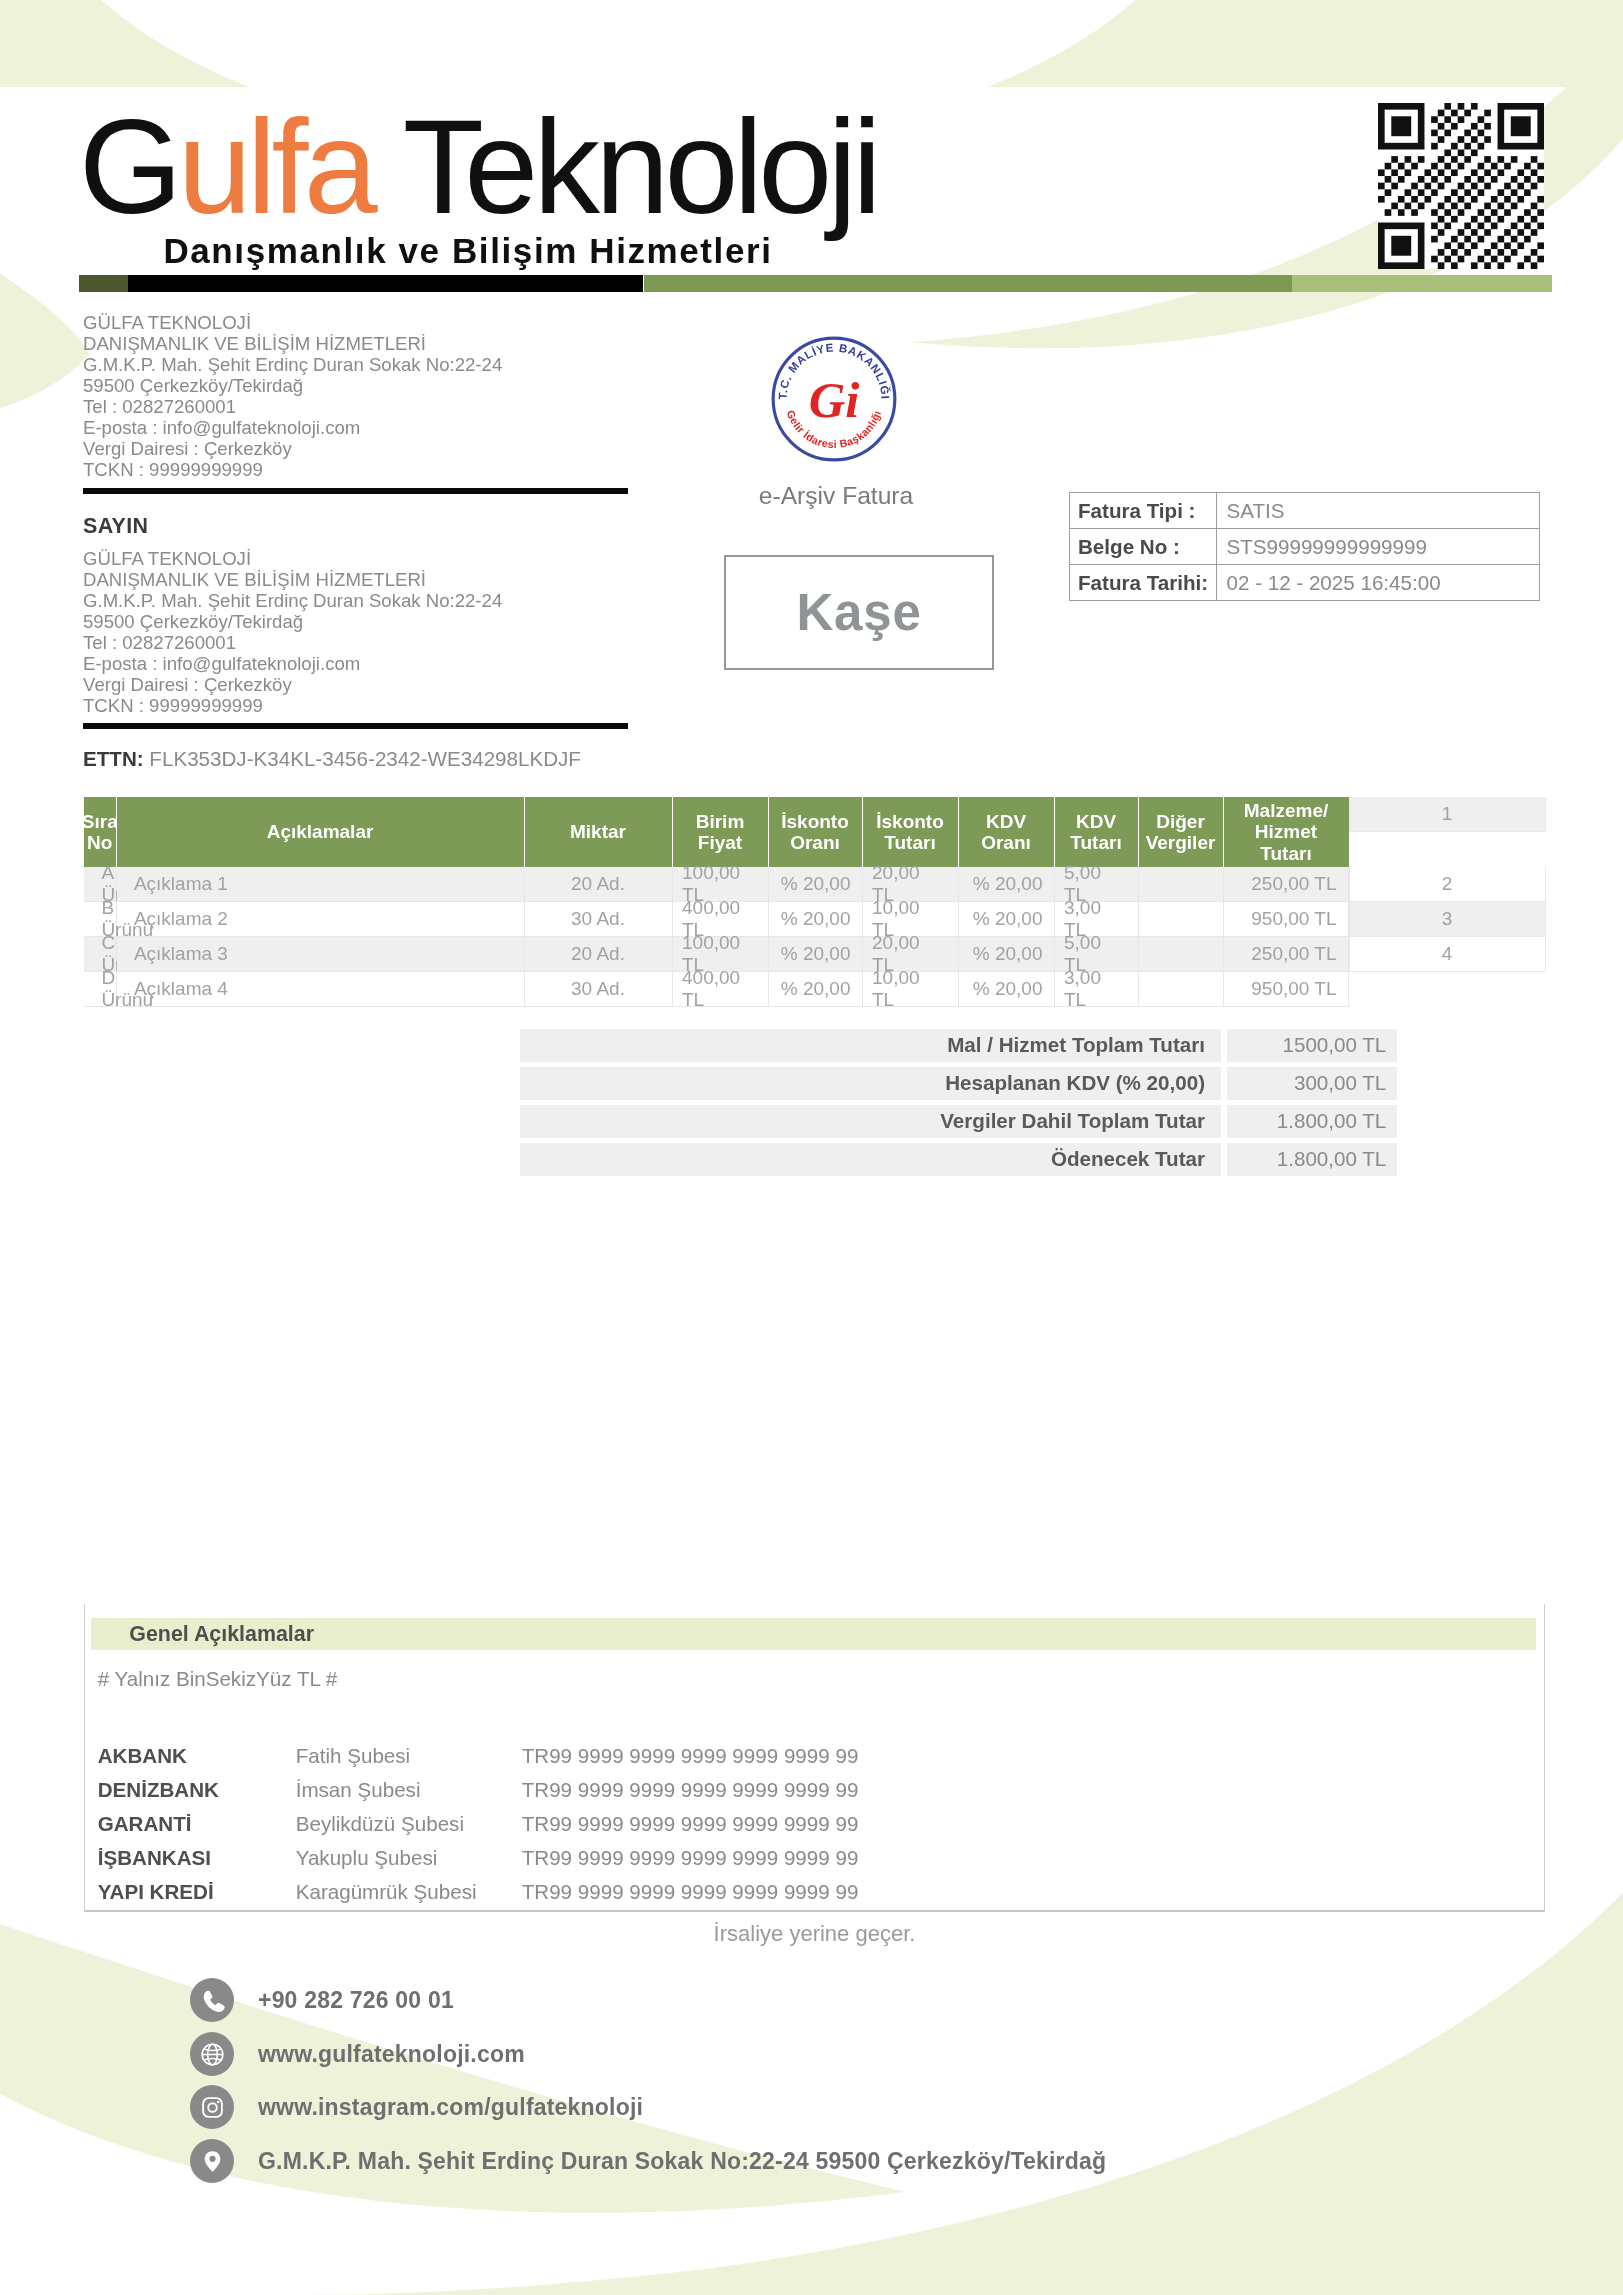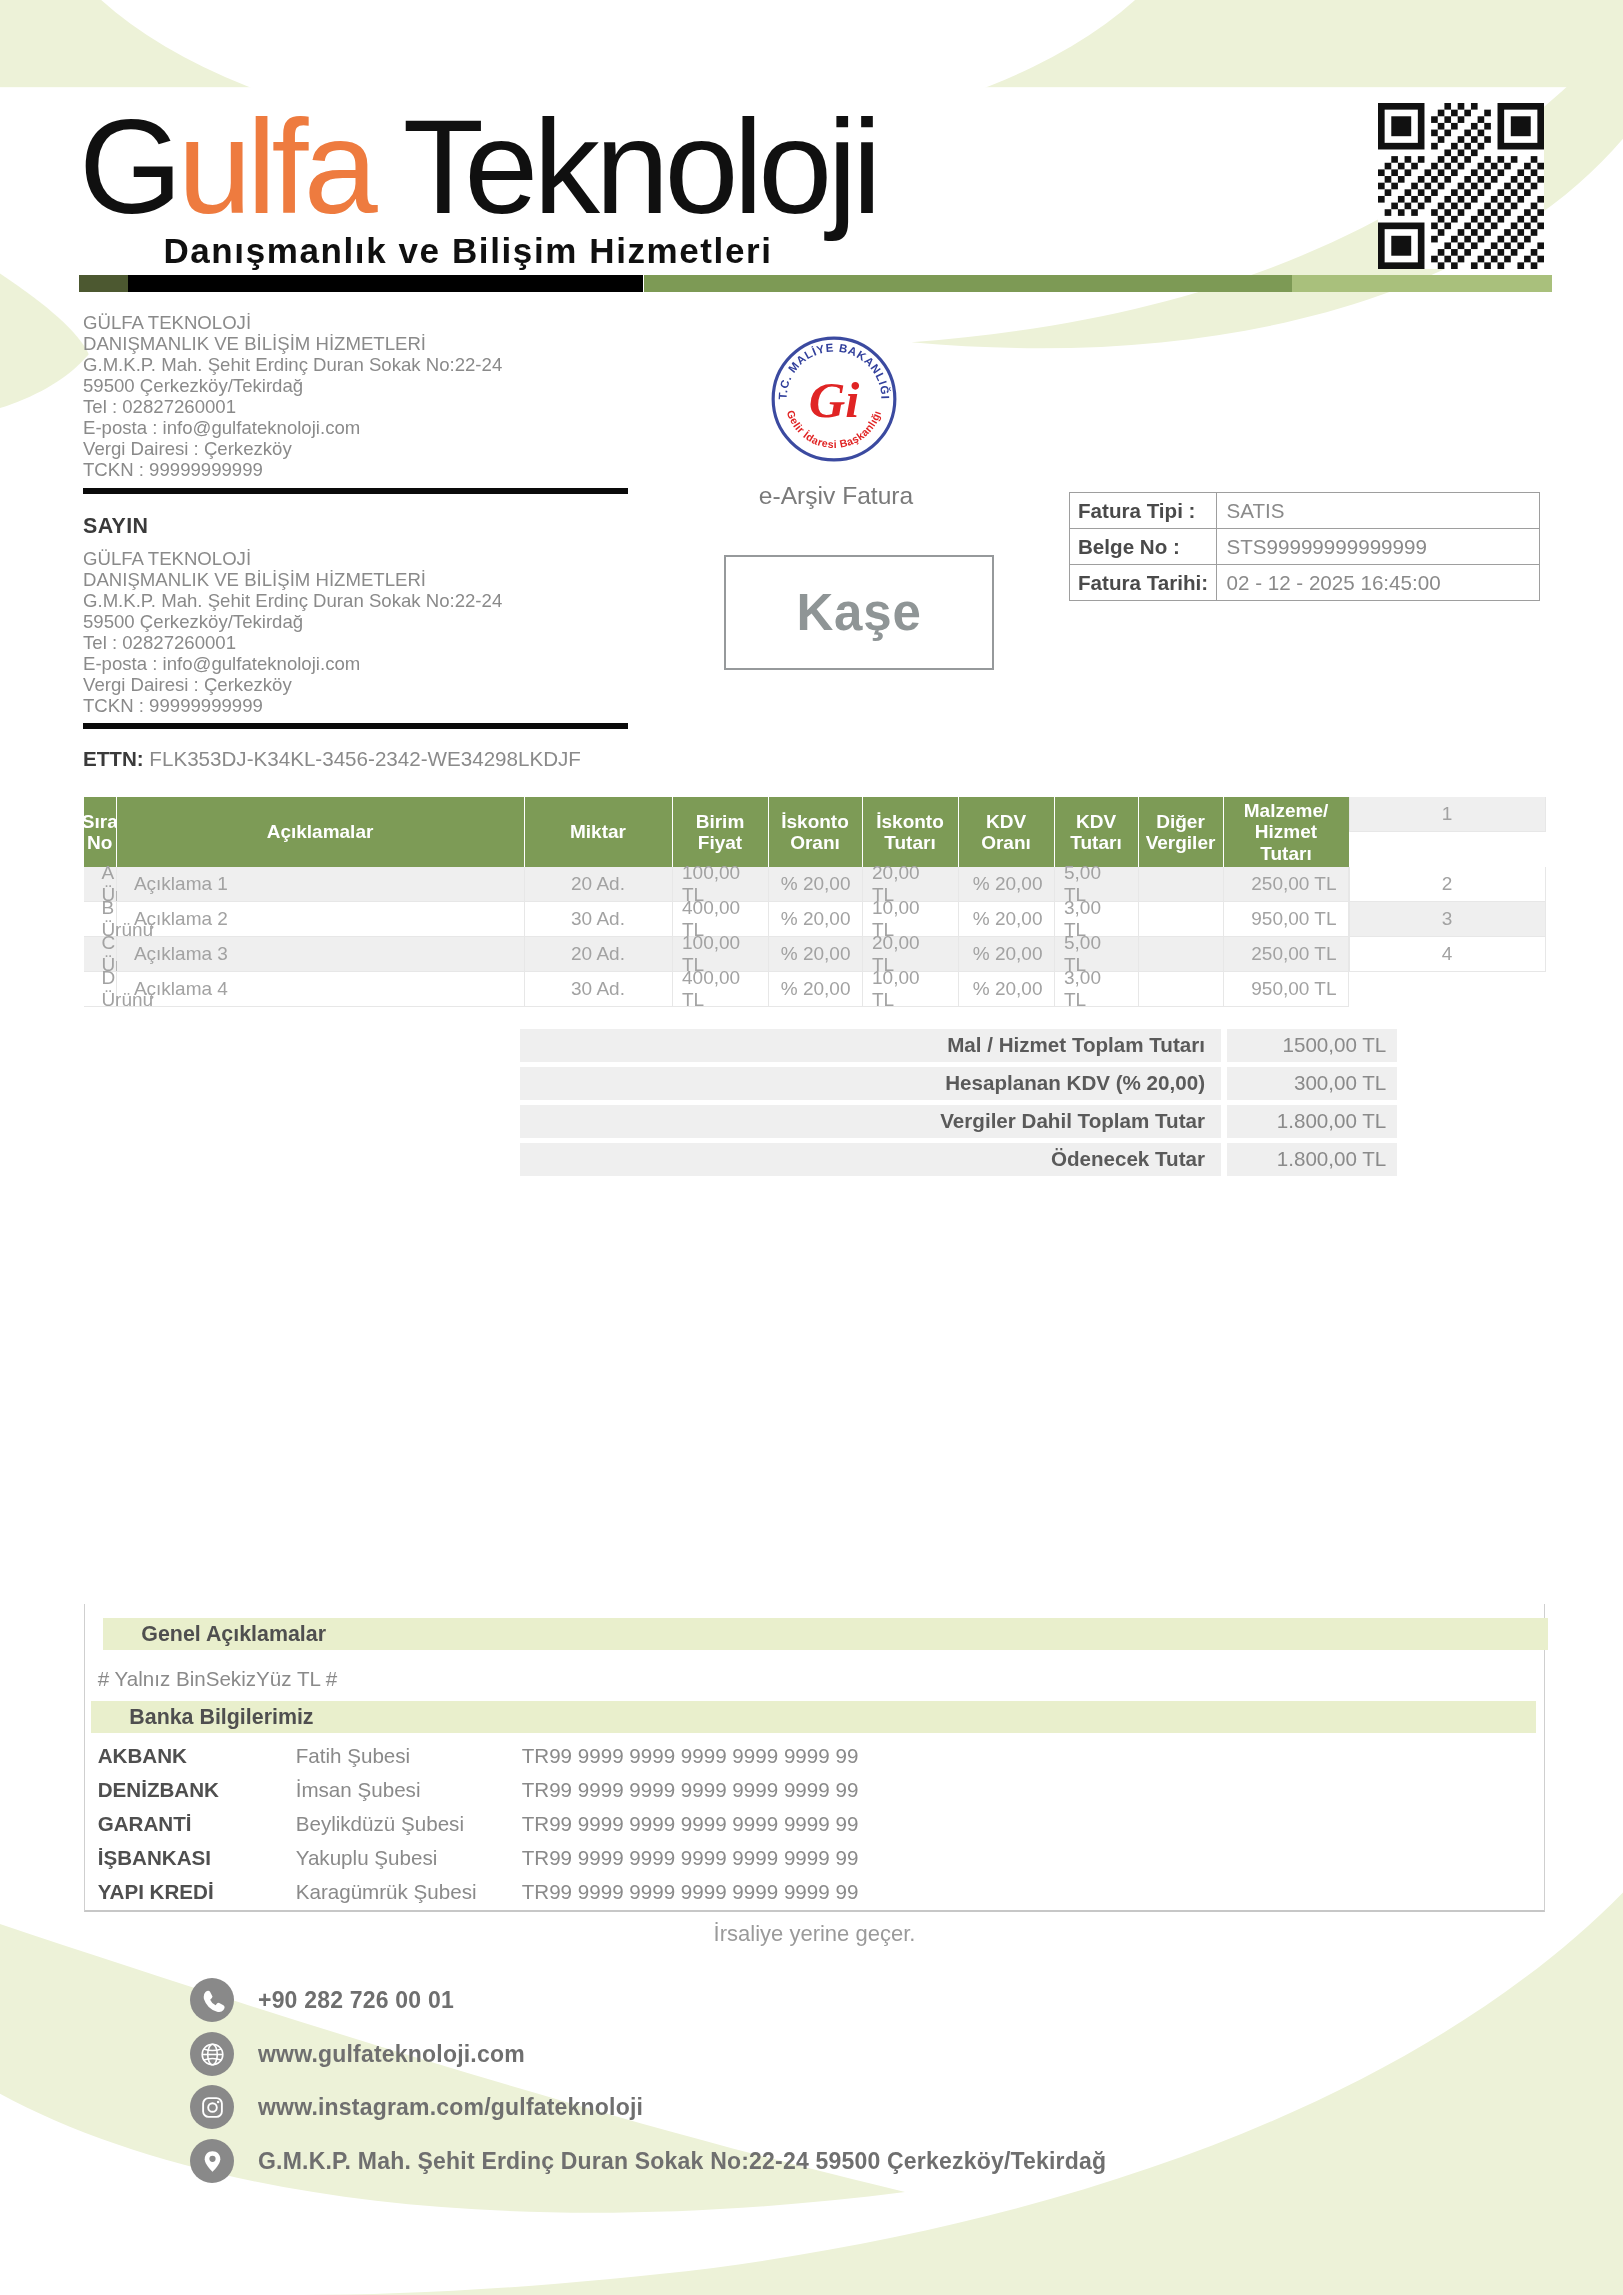--- a/index.html
+++ b/index.html
@@ -423,27 +423,24 @@
 <div class="trow" style="top:1105px;">
   <div class="tl">Vergiler Dahil Toplam Tutar</div>
   <div class="tv">1.800,00 TL</div>
 </div>
 <div class="trow" style="top:1143px;">
   <div class="tl">Ödenecek Tutar</div>
   <div class="tv">1.800,00 TL</div>
 </div>
 
 <div class="abs notes">
-  <div class="greenbar" style="top:14.3px;margin-left:12px;">
+  <div class="greenbar" style="top:14.3px;">
     <span>Genel Açıklamalar</span>
   </div>
   <div class="amount-note" style="top:63px;"># Yalnız BinSekizYüz TL #</div>
-  <div class="greenbar" style="top:97px;">
-    <span>Banka Bilgilerimiz</span>
-  </div>
   <div class="bankrow" style="top:140px;">
     <span class="bn">AKBANK</span><span class="bb">Fatih Şubesi</span><span class="bi">TR99 9999 9999 9999 9999 9999 99</span>
   </div>
   <div class="bankrow" style="top:174px;">
     <span class="bn">DENİZBANK</span><span class="bb">İmsan Şubesi</span><span class="bi">TR99 9999 9999 9999 9999 9999 99</span>
   </div>
   <div class="bankrow" style="top:208px;">
     <span class="bn">GARANTİ</span><span class="bb">Beylikdüzü Şubesi</span><span class="bi">TR99 9999 9999 9999 9999 9999 99</span>
   </div>
   <div class="bankrow" style="top:242px;">

